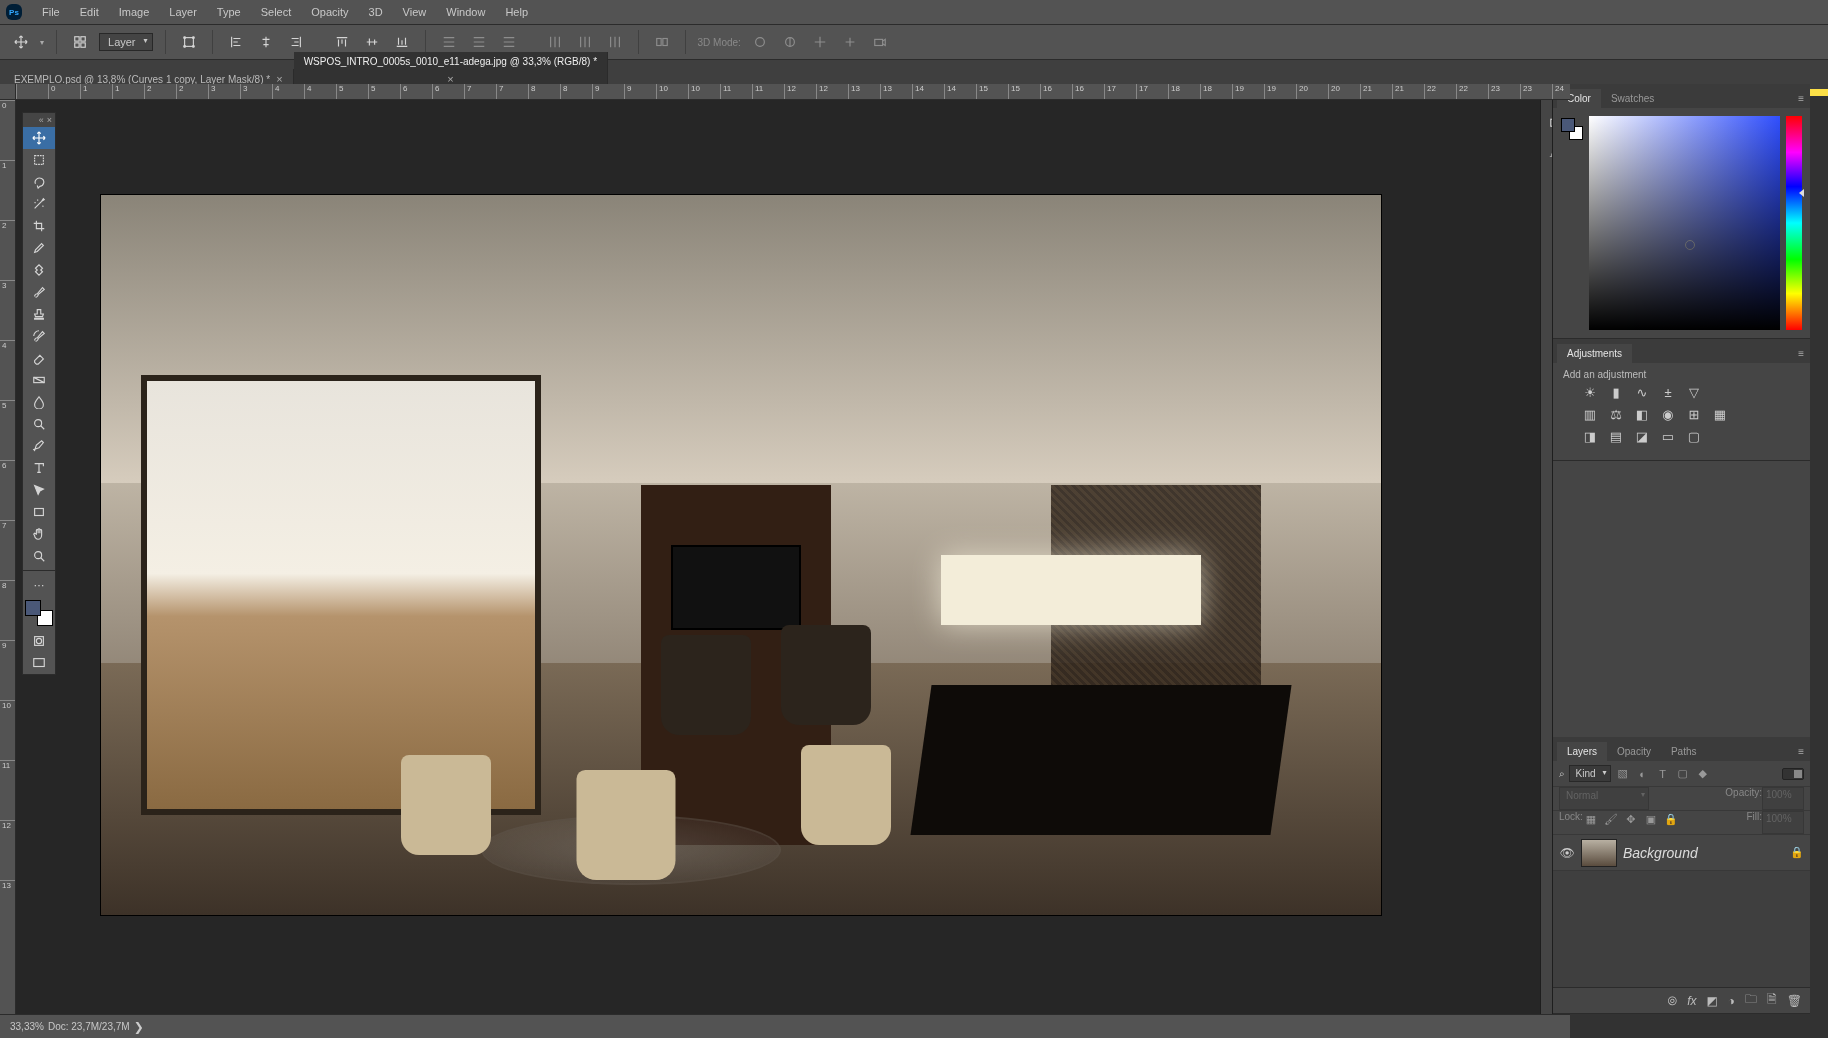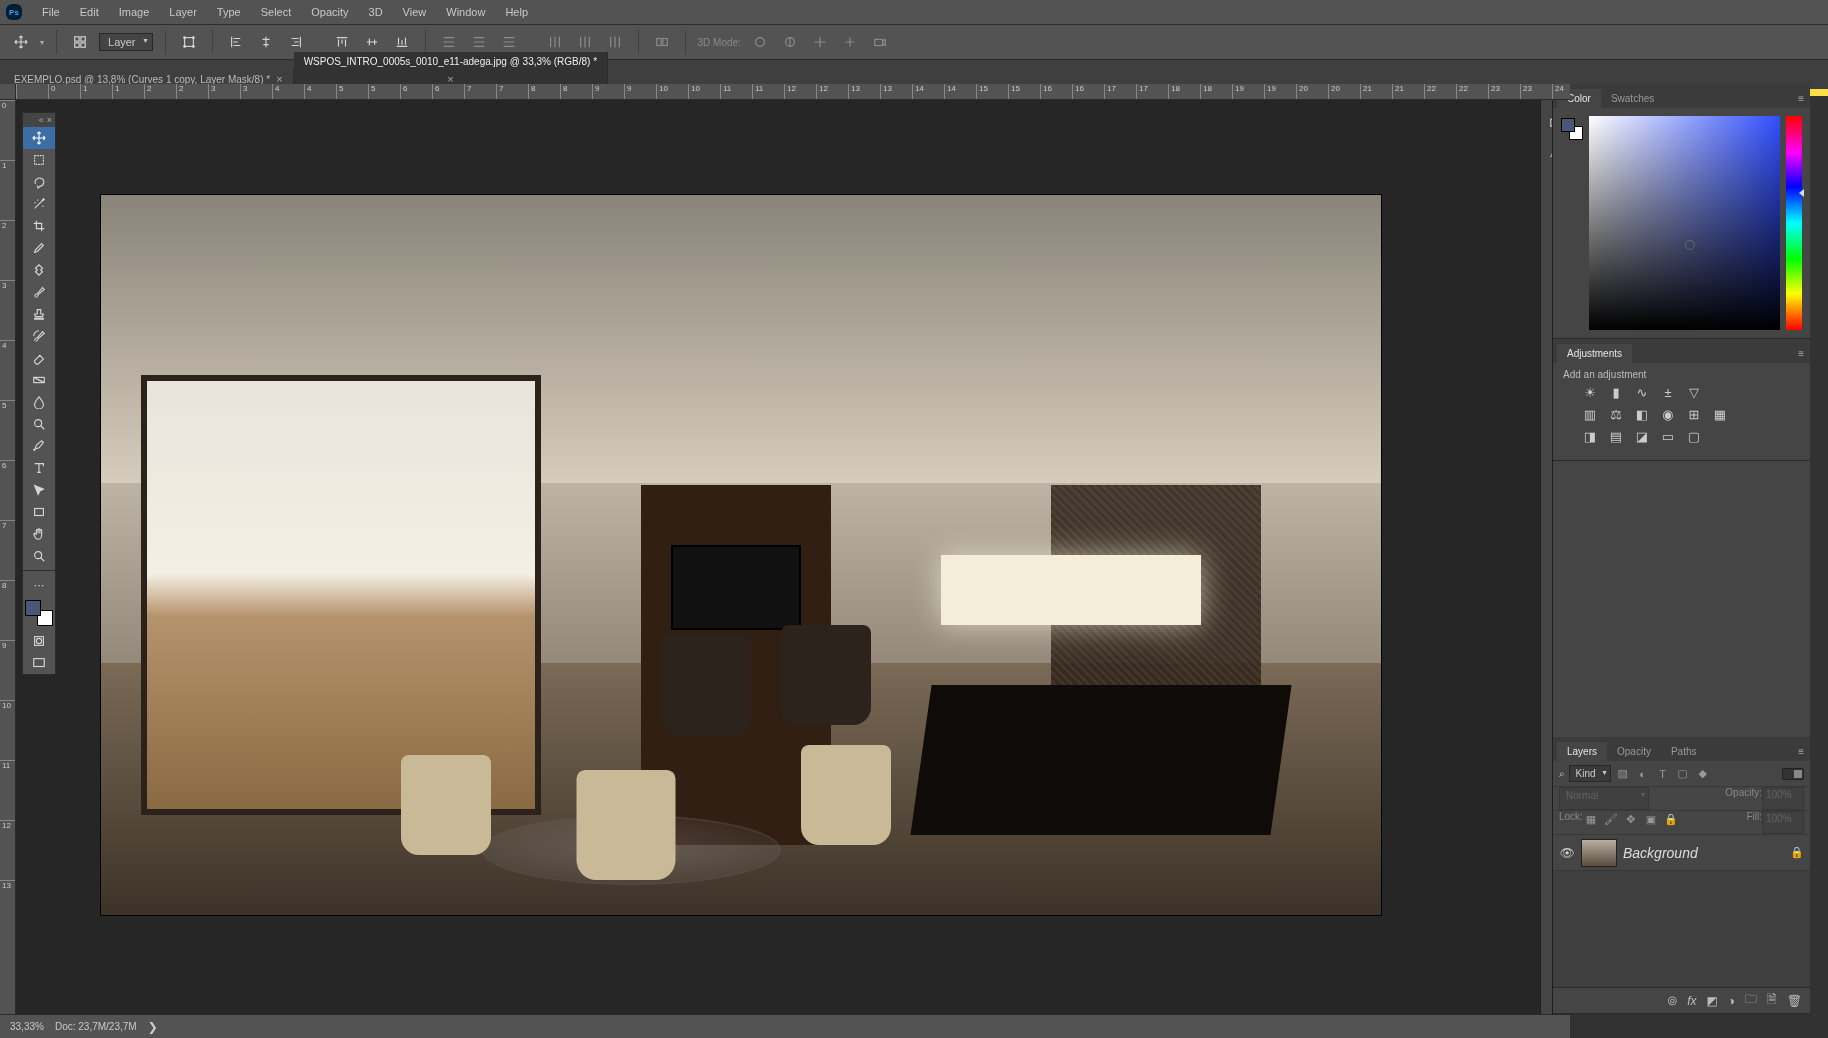--- a/index.html
+++ b/index.html
@@ -104,21 +104,21 @@
 .layers-list { flex:1; overflow:auto; background:#3f3f3f; }
 .layer-row { display:flex; align-items:center; height:36px; padding:0 6px; gap:6px; background:#454545; border-bottom:1px solid #383838; }
 .eye { width:16px; color:#ccc; text-align:center; font-size:12px; }
 .layer-thumb { width:36px; height:28px; background:linear-gradient(to bottom,#b8b0a2,#5a4c3e); border:1px solid #222; }
 .layer-name { font-style:italic; color:#ddd; flex:1; font-size:14px; }
 .layer-lock { color:#bbb; font-size:11px; }
 
 .layers-footer { height:26px; background:#454545; border-top:1px solid #2b2b2b; display:flex; align-items:center; justify-content:flex-end; gap:10px; padding:0 8px; color:#bbb; font-size:12px; }
 
 
-.status-bar { position:absolute; bottom:0; left:0; right:258px; height:24px; background:#535353; border-top:1px solid #2b2b2b; display:flex; align-items:center; padding:0 10px; font-size:10px; gap:11px; }
+.status-bar { position:absolute; bottom:0; left:0; right:258px; height:24px; background:#535353; border-top:1px solid #2b2b2b; display:flex; align-items:center; padding:0 10px; font-size:10px; gap:4px; }
 .status-arrow { color:#ccc; font-size:12px; }
 
 svg { width:14px; height:14px; stroke:currentColor; fill:none; stroke-width:1.3; }
 </style>
 </head>
 <body>
 
 <div class="menubar">
   <div class="ps-logo">Ps</div>
   <div id="menu-items" style="display: flex;">

